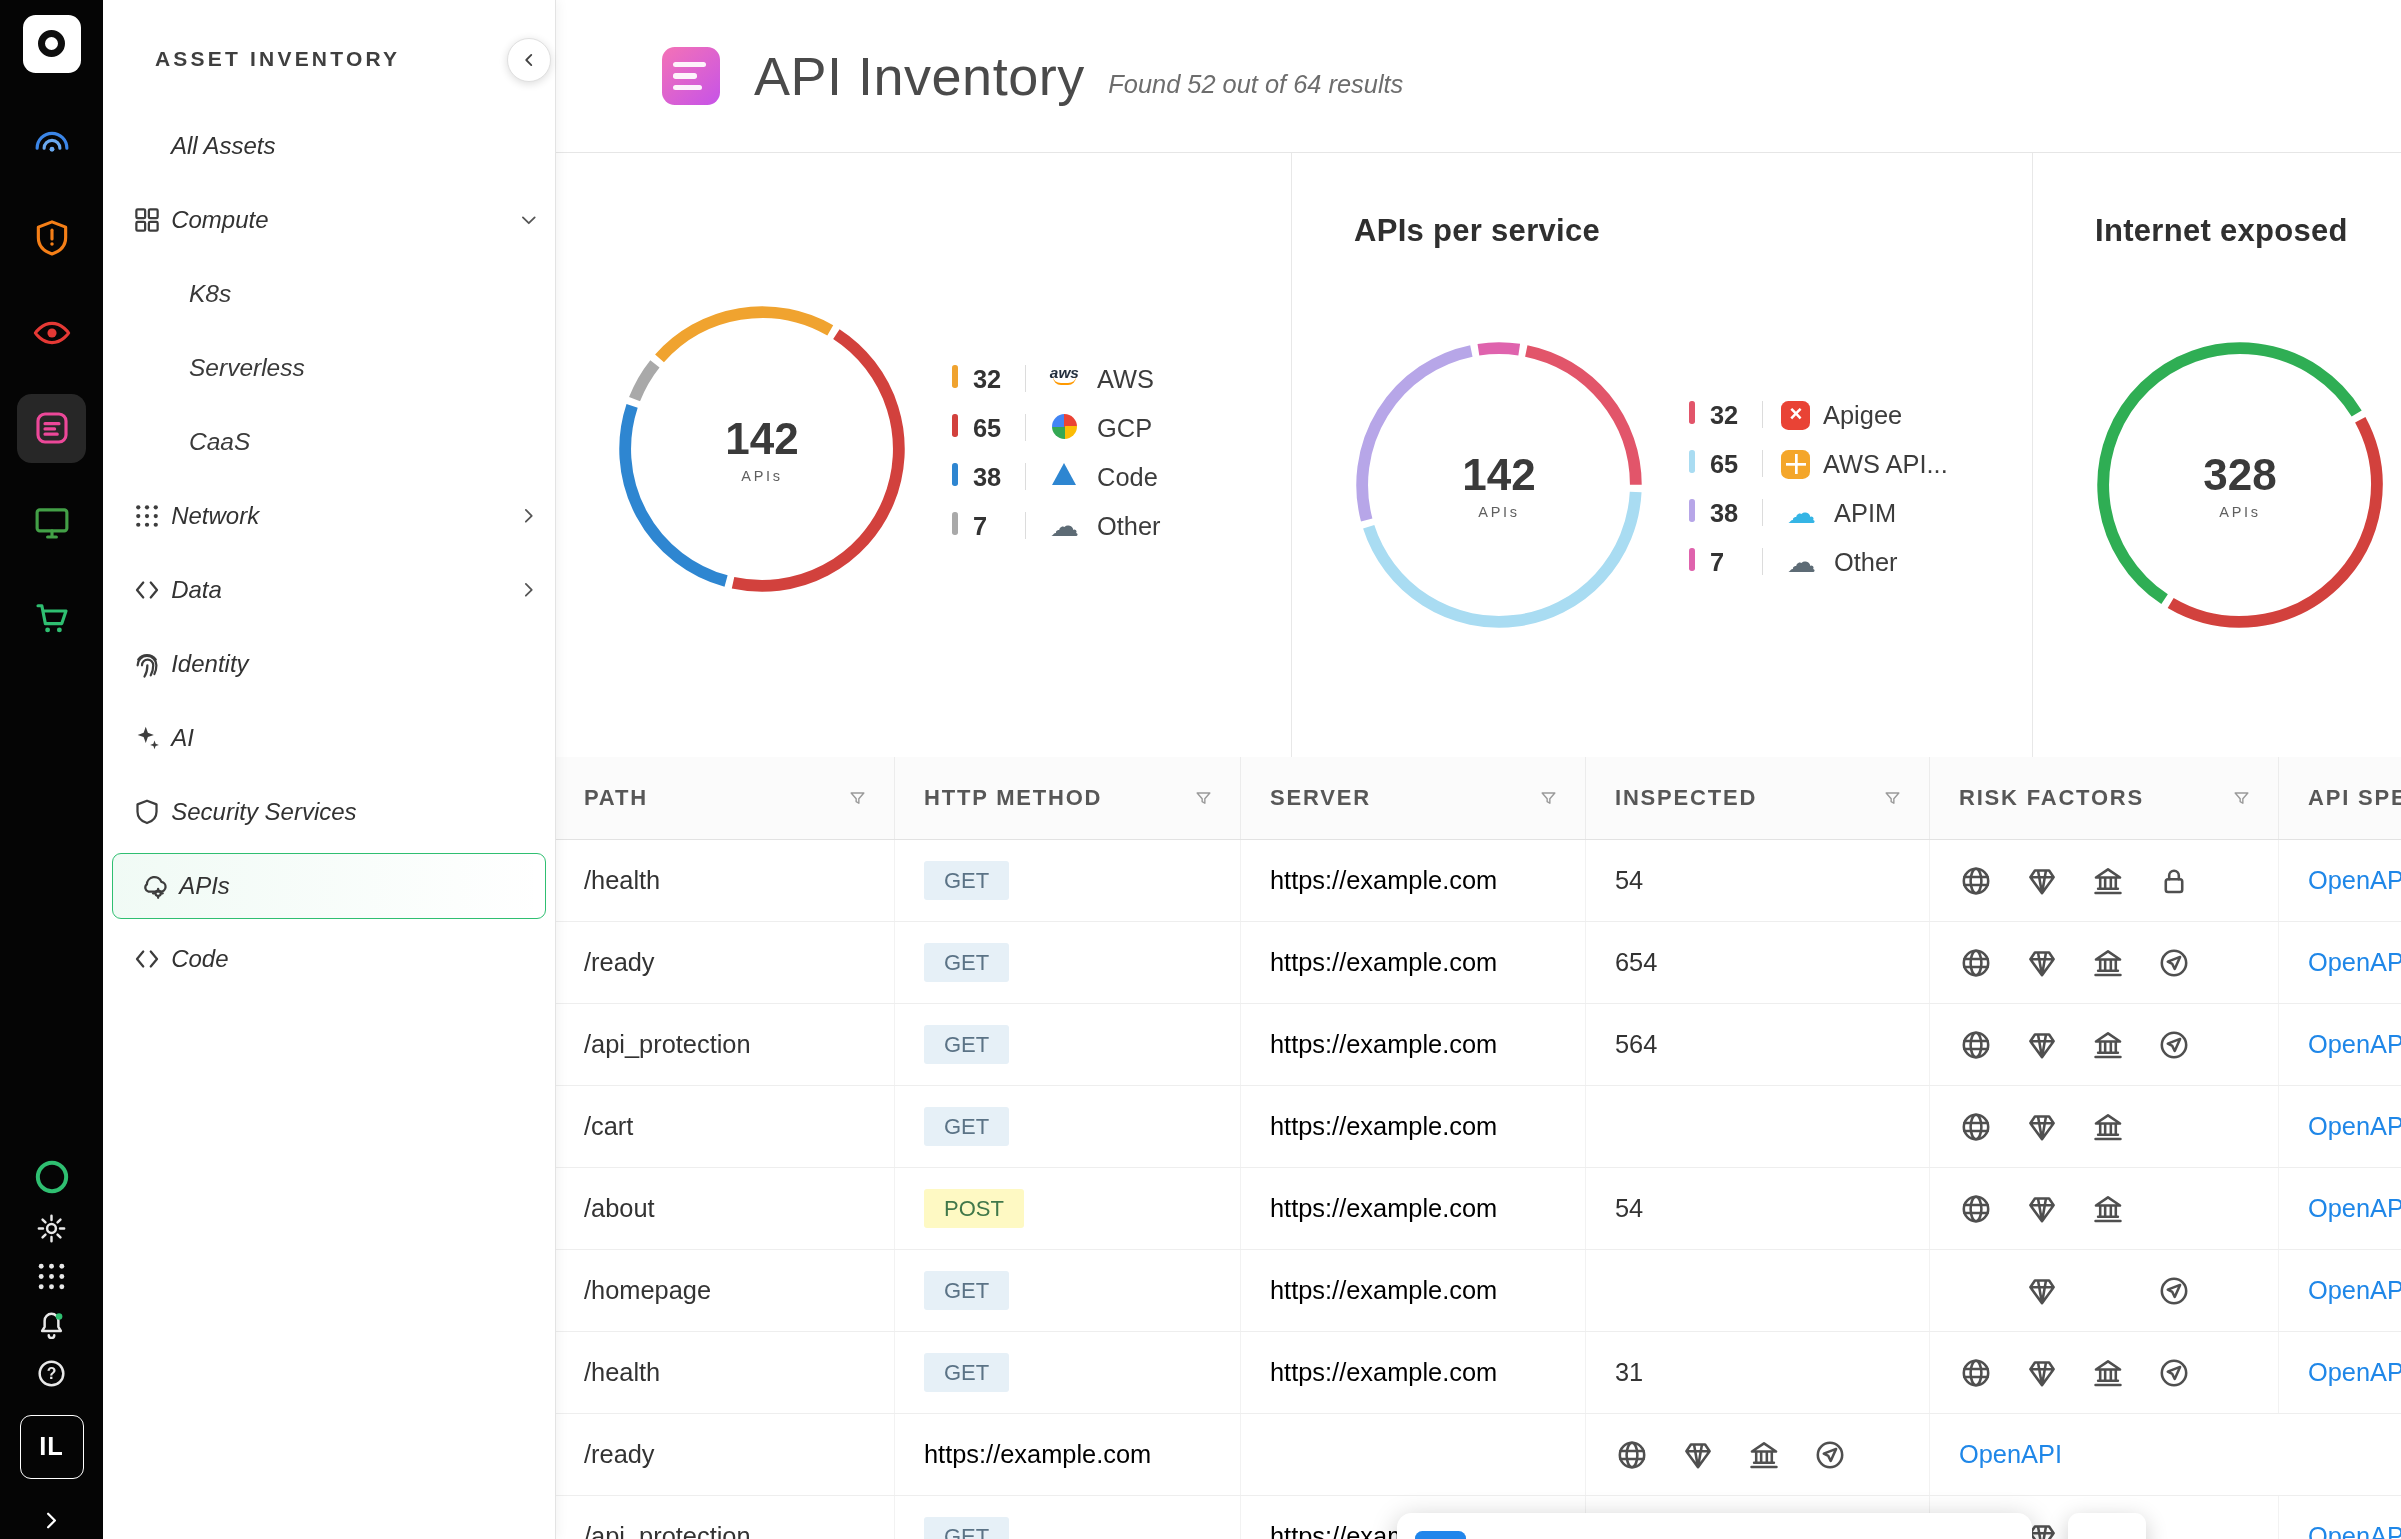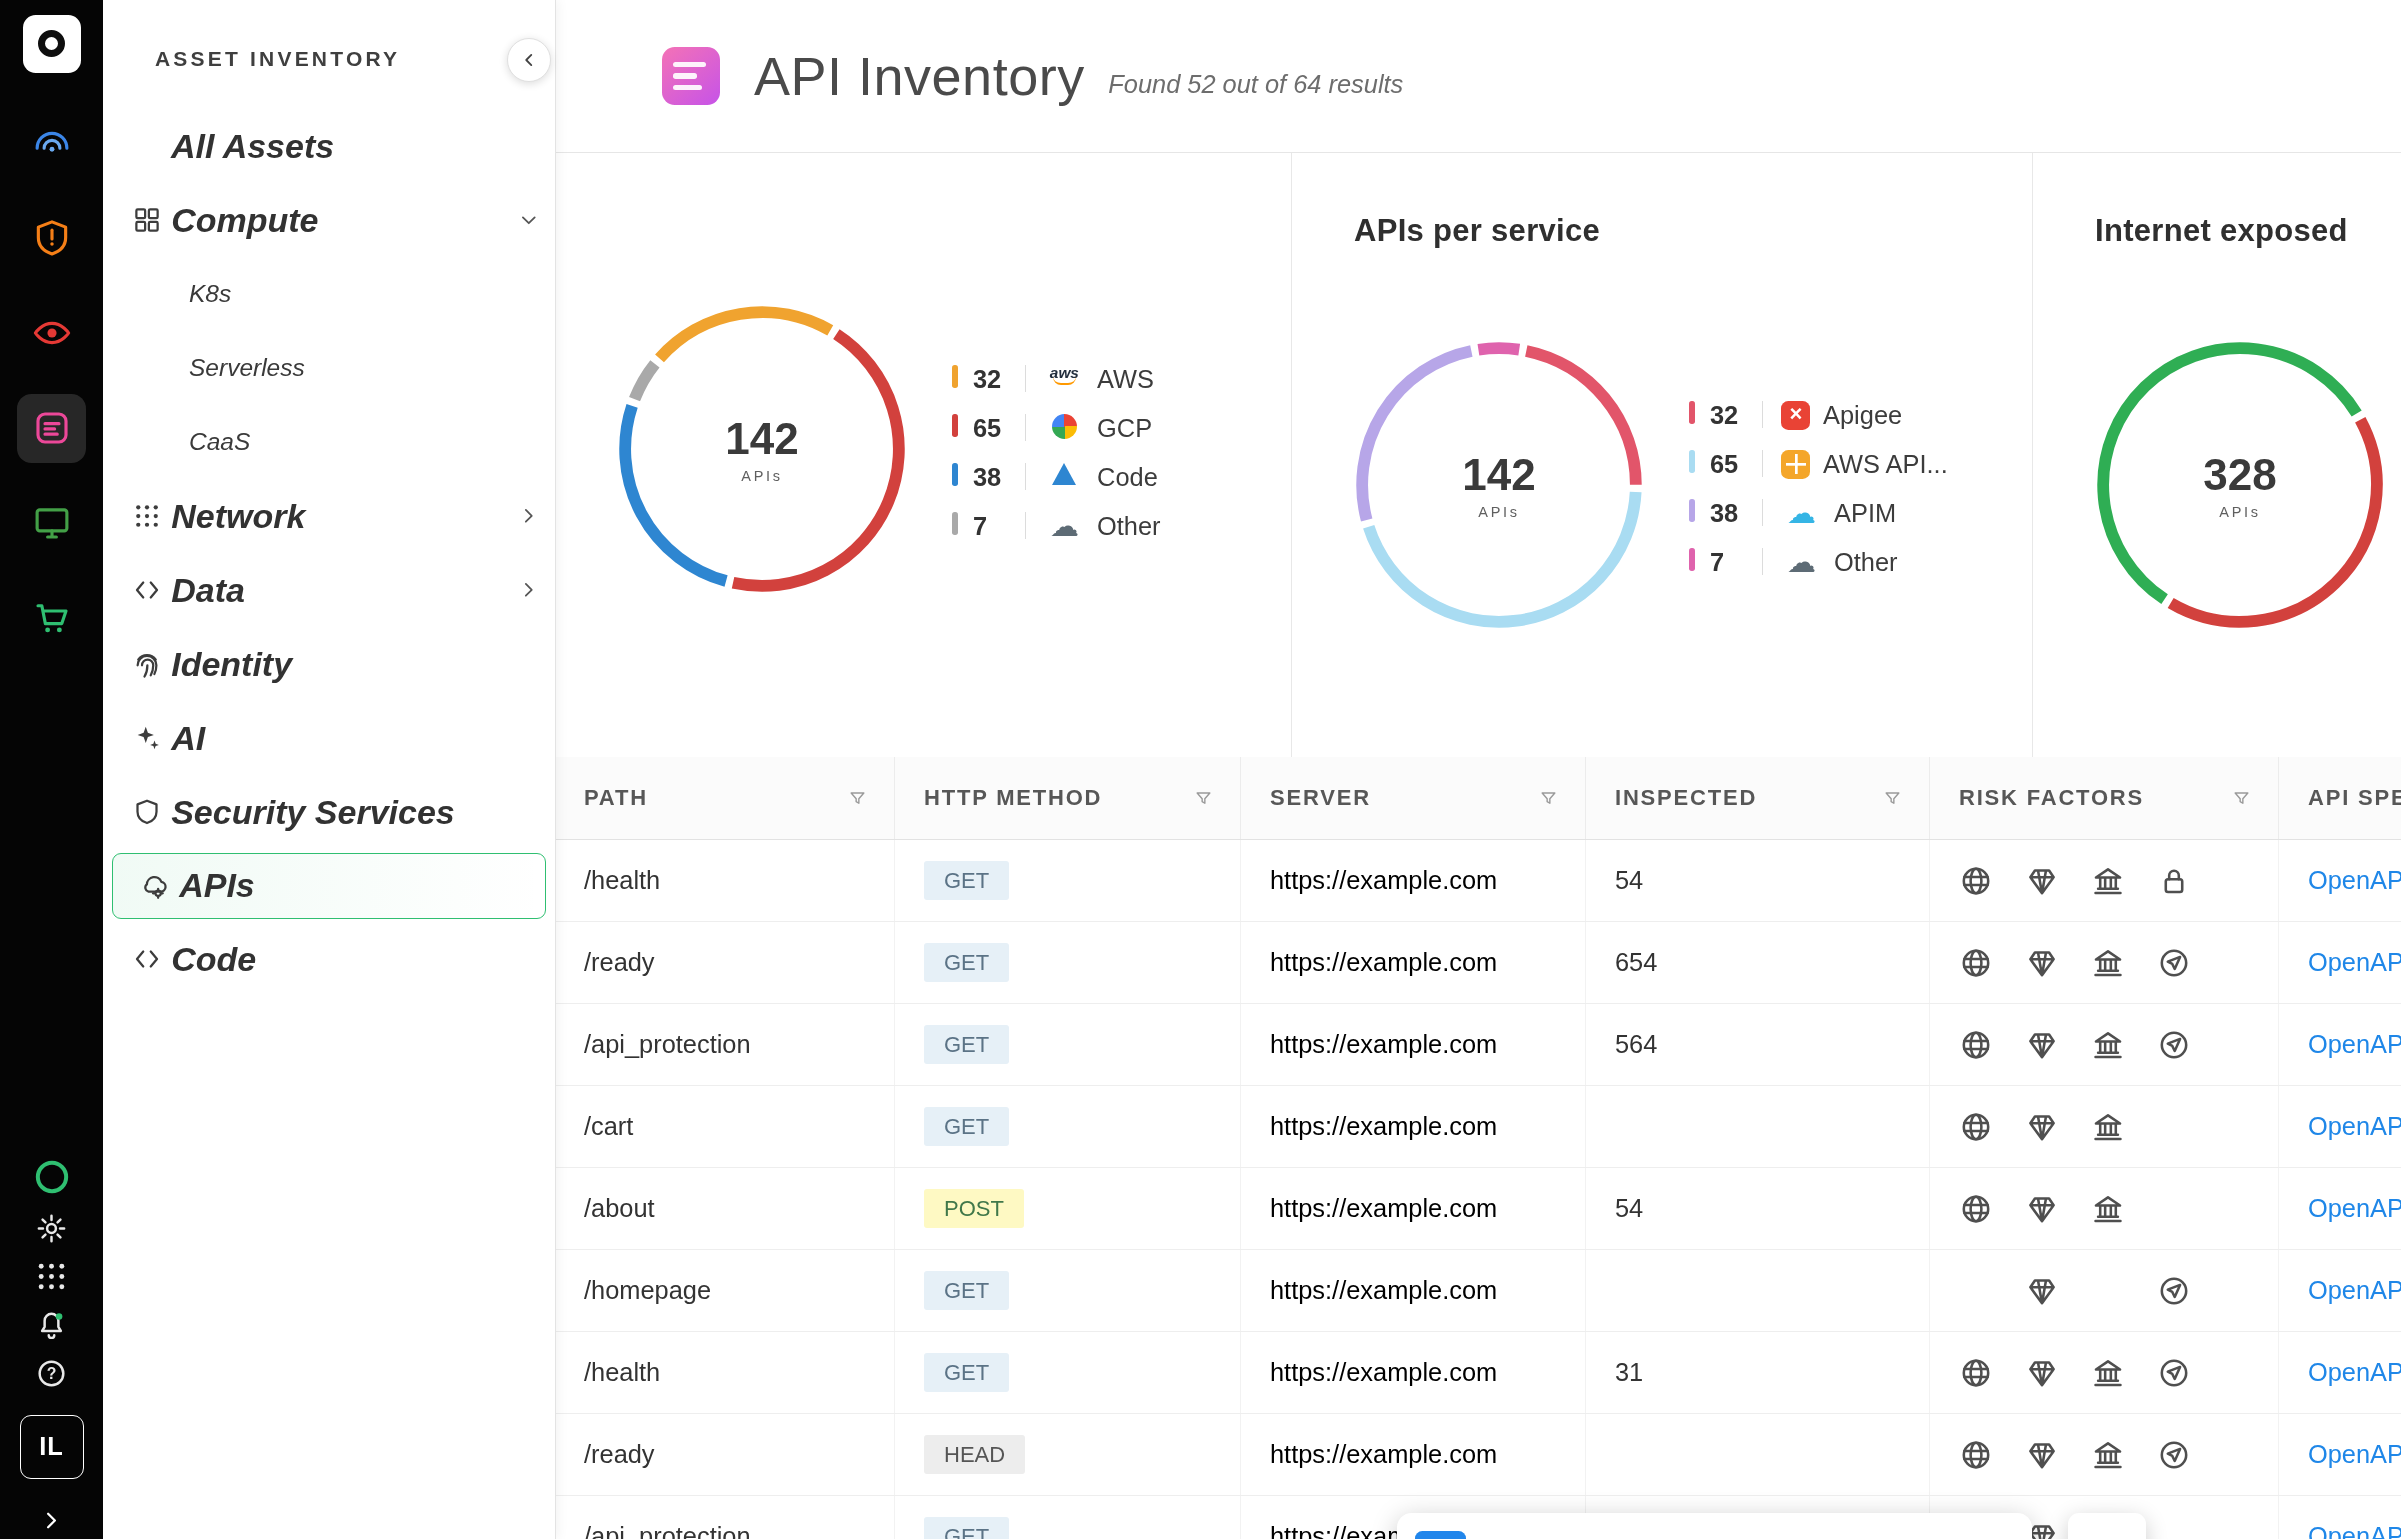--- a/index.html
+++ b/index.html
@@ -27,21 +27,21 @@
   .sb-header{padding:47px 0 0 52px;display:flex;align-items:center}
   .sb-title{font-size:21px;font-weight:700;letter-spacing:3.2px;color:#3f3f3f}
   .sb-collapse{position:absolute;top:38px;right:3.6px;width:44px;height:44px;border-radius:50%;background:#fff;border:0.9px solid #e0e0e0;box-shadow:0 1.8px 9px rgba(0,0,0,.14);display:flex;align-items:center;justify-content:center;cursor:pointer}
   .sb-collapse svg{width:22px;height:22px}
   .sb-nav{margin-top:38px}
   .nav-item{height:74px;display:flex;align-items:center;padding-left:29px;cursor:pointer}
   .ni-icon{width:31px;display:flex;margin-right:8.2px;color:#3d3d3d;flex:none}
   .ni-icon svg{width:30px;height:30px}
   .nav-item.lv1{padding-left:68px}
   .nav-item.lv2{padding-left:86px}
-  .ni-label{font-size:34px;font-style:italic;font-weight:700;color:#323232;white-space:nowrap}
+  .ni-label{font-size:24px;font-style:italic;font-weight:400;color:#323232;white-space:nowrap}
   .lv2 .ni-label{font-weight:400;font-size:24.5px;color:#3a3a3a}
   .ni-chev{margin-left:auto;margin-right:14.5px;color:#555;display:flex}
   .ni-chev svg{width:23.6px;height:23.6px}
   .nav-item.active{height:66px;margin:3.6px 9px;border:1.8px solid #2fbf71;border-radius:9px;background:linear-gradient(90deg,rgba(47,191,113,.07),rgba(47,191,113,0));padding-left:27px}
 
   
   .main{position:absolute;top:0;left:555px;right:0;bottom:0;display:flex;flex-direction:column;overflow:hidden}
   .main-header{height:153px;min-height:153px;border-bottom:0.9px solid #e6e6e6;display:flex;align-items:center;padding-left:107px}
   .api-badge{width:58px;height:58px;border-radius:12.7px;background:linear-gradient(140deg,#f472b6,#c653e8);display:flex;flex-direction:column;justify-content:center;gap:6.4px;padding-left:11px;flex:none}
   .api-badge i{display:block;height:5.4px;border-radius:2.7px;background:rgba(255,255,255,.92)}
@@ -756,23 +756,20 @@
               </svg>
             </span>
           </div>
           <div class="t-cell">
             <a class="spec-link" href="#">OpenAPI</a>
           </div>
         </div>
         <div class="t-row">
           <div class="t-cell">/ready</div>
           <div class="t-cell">
-            <span class="chip head">HEAD</span>
-          </div>
-          <div class="t-cell">
             <span class="server-text">https://example.com</span>
           </div>
           <div class="t-cell"></div>
           <div class="t-cell">
             <span class="risk-slot">
               <svg viewBox="0 0 24 24" fill="none" stroke="currentColor" stroke-width="1.8" stroke-linecap="round" stroke-linejoin="round">
                 <circle cx="12" cy="12" r="8.6"></circle>
                 <ellipse cx="12" cy="12" rx="3.8" ry="8.6"></ellipse>
                 <path d="M3.8 9.2h16.4M3.8 14.8h16.4"></path>
               </svg>

